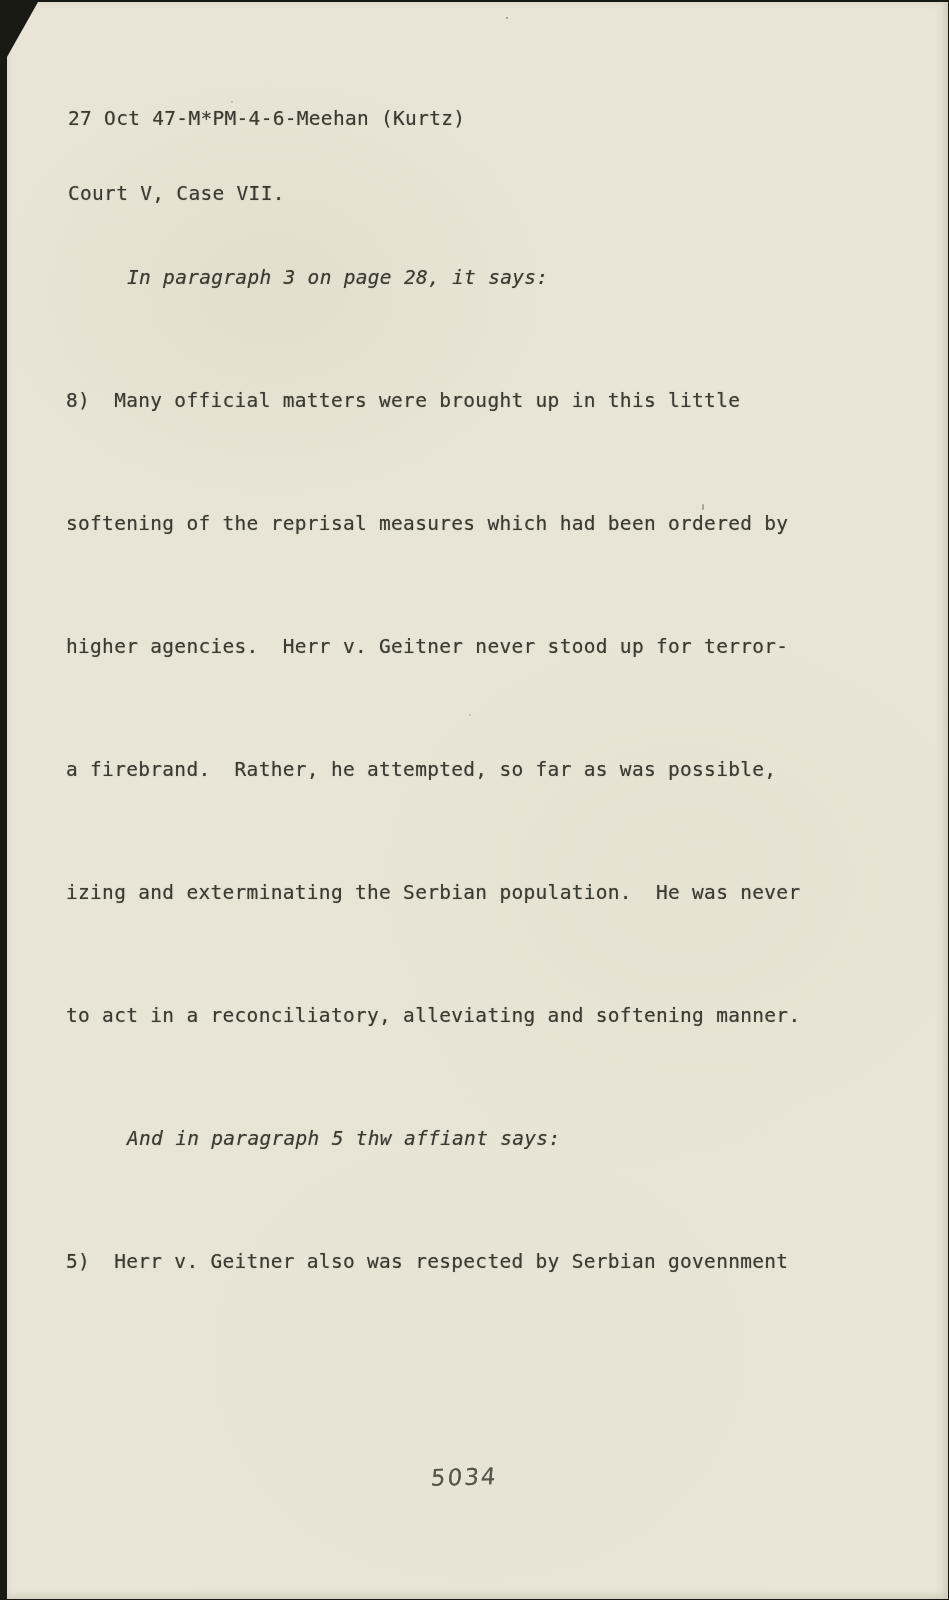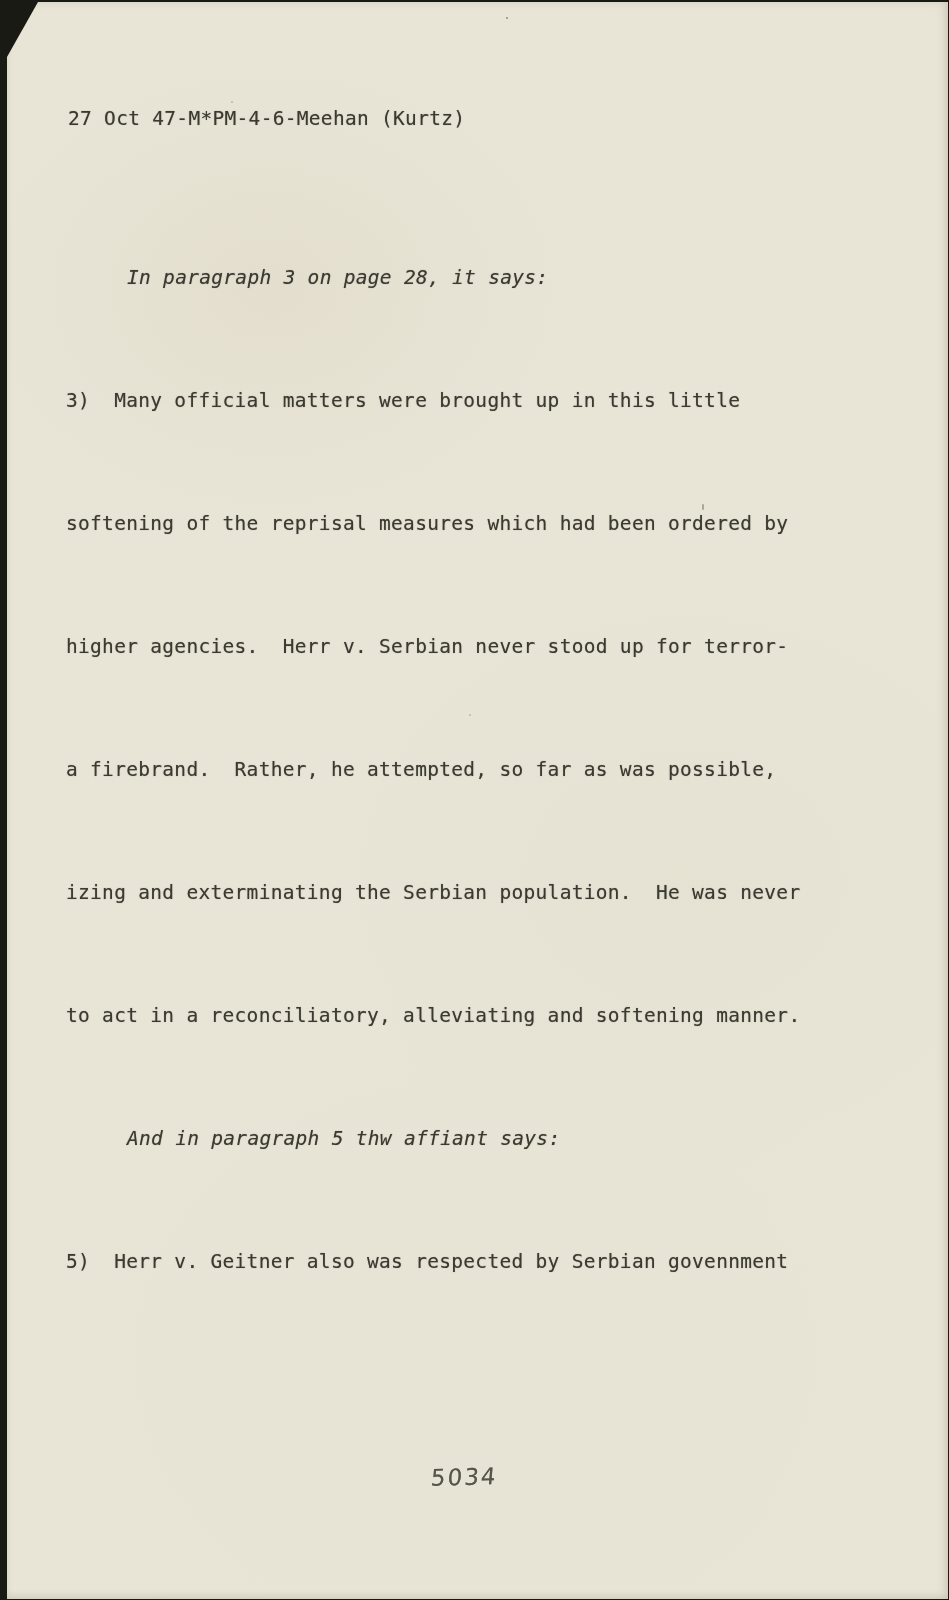--- a/index.html
+++ b/index.html
@@ -60,27 +60,28 @@
   .speck.s3 { left: 695px; top: 502px; width: 2px; height: 6px; border-radius: 1px; opacity: .7; }
   .speck.s4 { left: 462px; top: 712px; width: 2px; height: 2px; opacity: .5; }
 </style>
 </head>
 <body>
 
 <div class="paper">
 
   <div class="doc-header typed">
     <div class="hline">27 Oct 47-M*PM-4-6-Meehan (Kurtz)</div>
+    <div class="hline">Court V, Case VII.</div>
   </div>
 
   <div class="doc-body typed">
     <div class="line indent">In paragraph 3 on page 28, it says:</div>
-    <div class="line">3)  Many official matters were brought up in this little</div>
+    <div class="line">8)  Many official matters were brought up in this little</div>
     <div class="line">softening of the reprisal measures which had been ordered by</div>
-    <div class="line">higher agencies.  Herr v. Serbian never stood up for terror-</div>
+    <div class="line">higher agencies.  Herr v. Geitner never stood up for terror-</div>
     <div class="line">a firebrand.  Rather, he attempted, so far as was possible,</div>
     <div class="line">izing and exterminating the Serbian population.  He was never</div>
     <div class="line">to act in a reconciliatory, alleviating and softening manner.</div>
     <div class="line indent">And in paragraph 5 thw affiant says:</div>
     <div class="line">5)  Herr v. Geitner also was respected by Serbian govennment</div>
     
     
   </div>
 
   <div class="page-number">5034</div>

